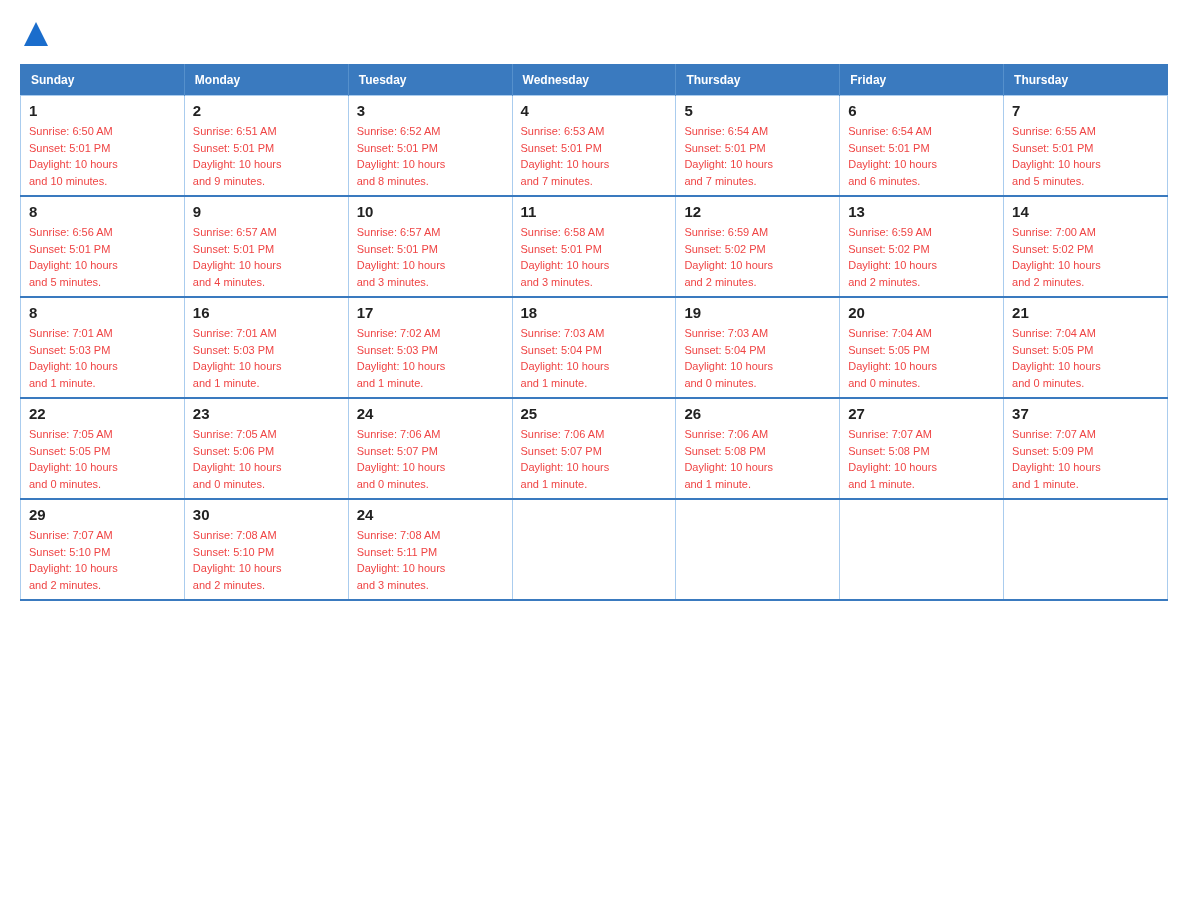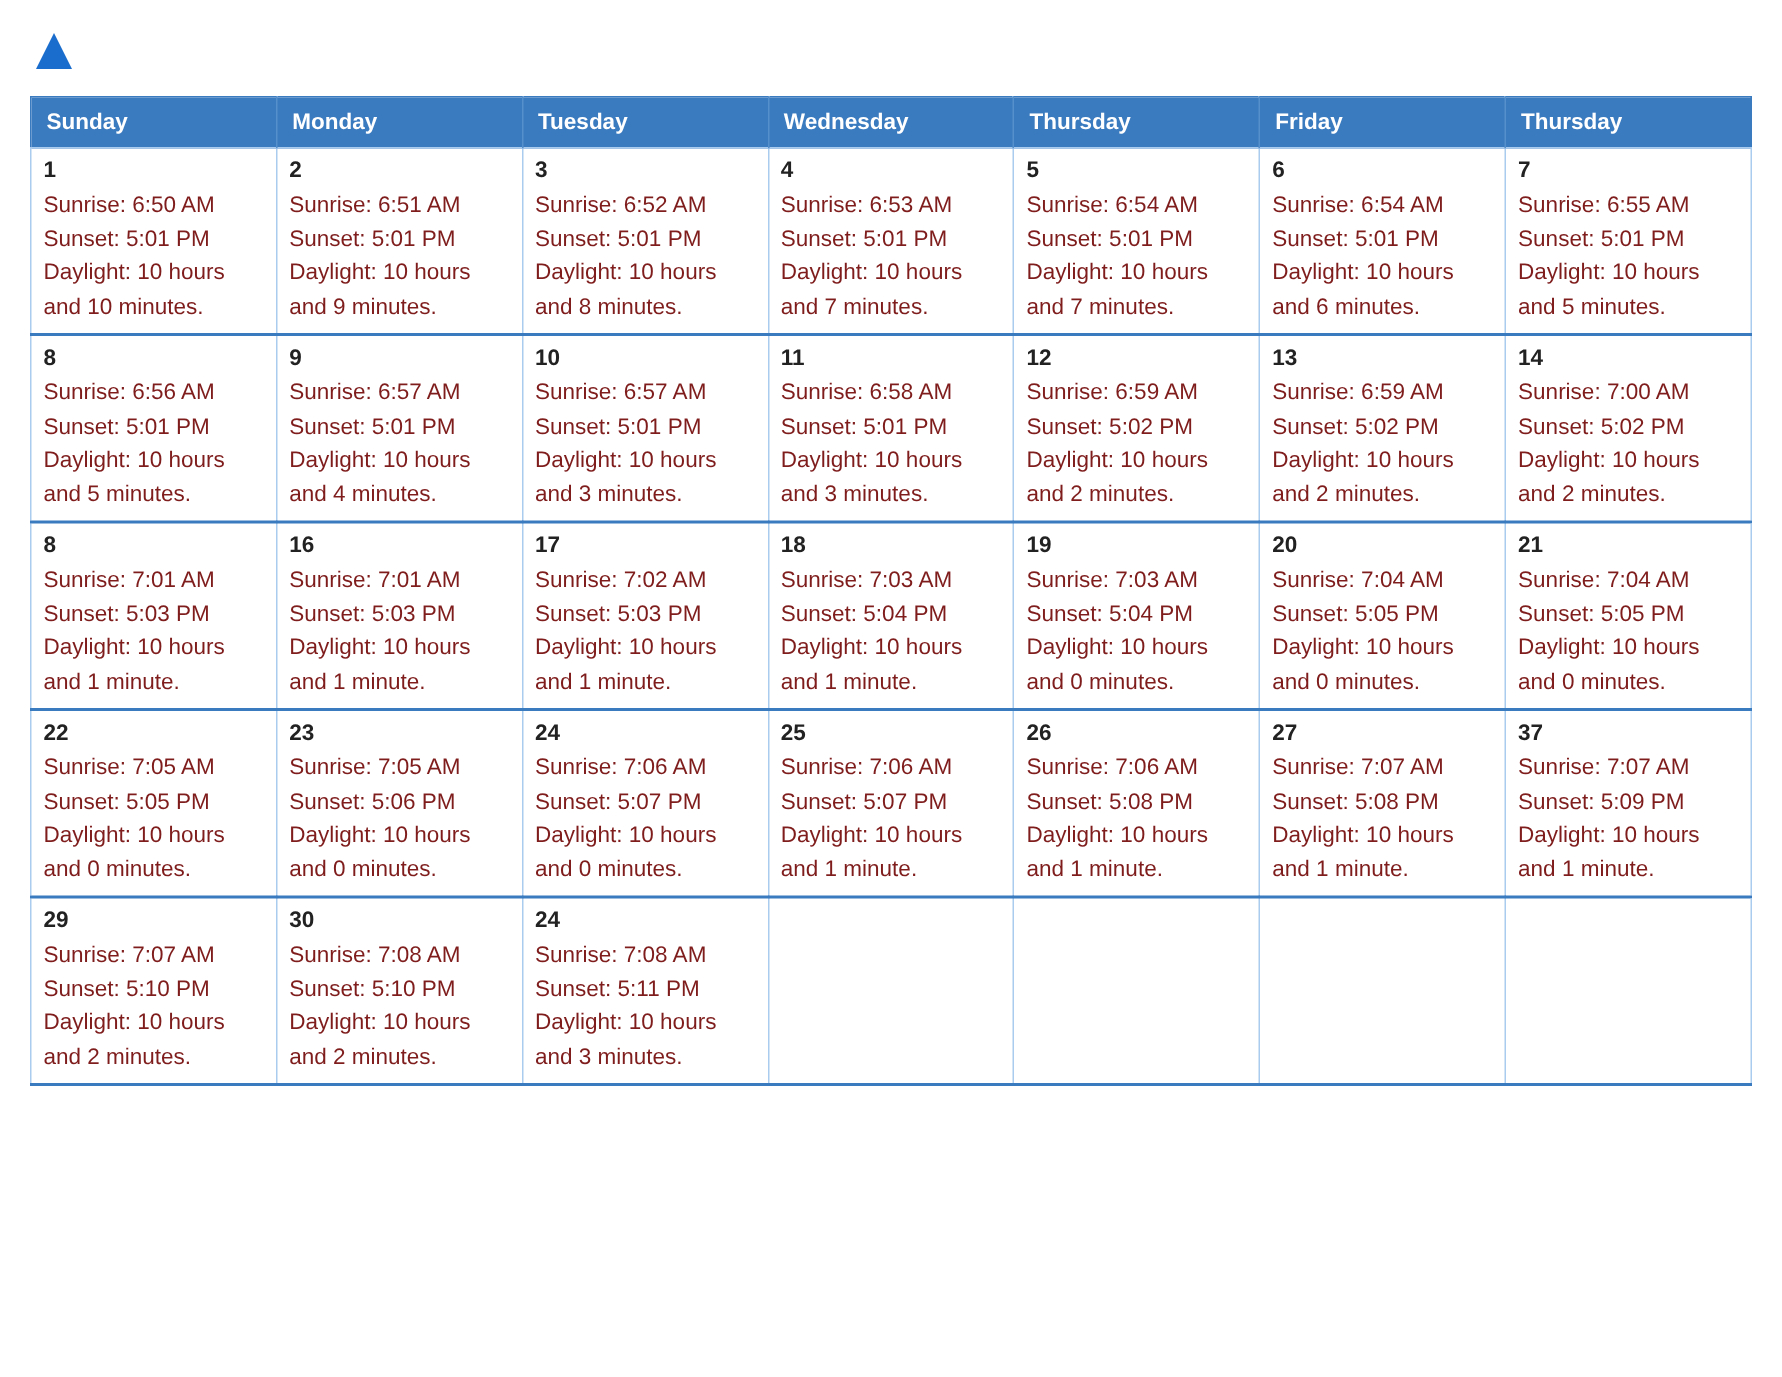--- a/index.html
+++ b/index.html
@@ -51,21 +51,21 @@
       margin-top: 4px;
     }
     .calendar {
       width: 100%;
       border-collapse: collapse;
       border: 1px solid #3a7abf;
     }
     .calendar thead tr th {
       background-color: #3a7abf;
       color: #fff;
-      font-size: 15px;
+      font-size: 12px;
       font-weight: bold;
       padding: 8px 10px;
       text-align: left;
       border-right: 1px solid #5590cc;
     }
     .calendar thead tr th:last-child {
       border-right: none;
     }
     .calendar tbody tr td {
       vertical-align: top;
@@ -77,22 +77,22 @@
       min-height: 90px;
     }
     .day-number {
       font-size: 15px;
       font-weight: bold;
       color: #222;
       display: block;
       margin-bottom: 4px;
     }
     .day-info {
-      font-size: 15px;
-      color: #7f1d1d;
+      font-size: 11px;
+      color: #ef4444;
       line-height: 1.5;
     }
     .calendar tbody tr {
       border-bottom: 2px solid #3a7abf;
     }
     .empty-cell {
       background: #fff;
     }
   </style>
 </head>

